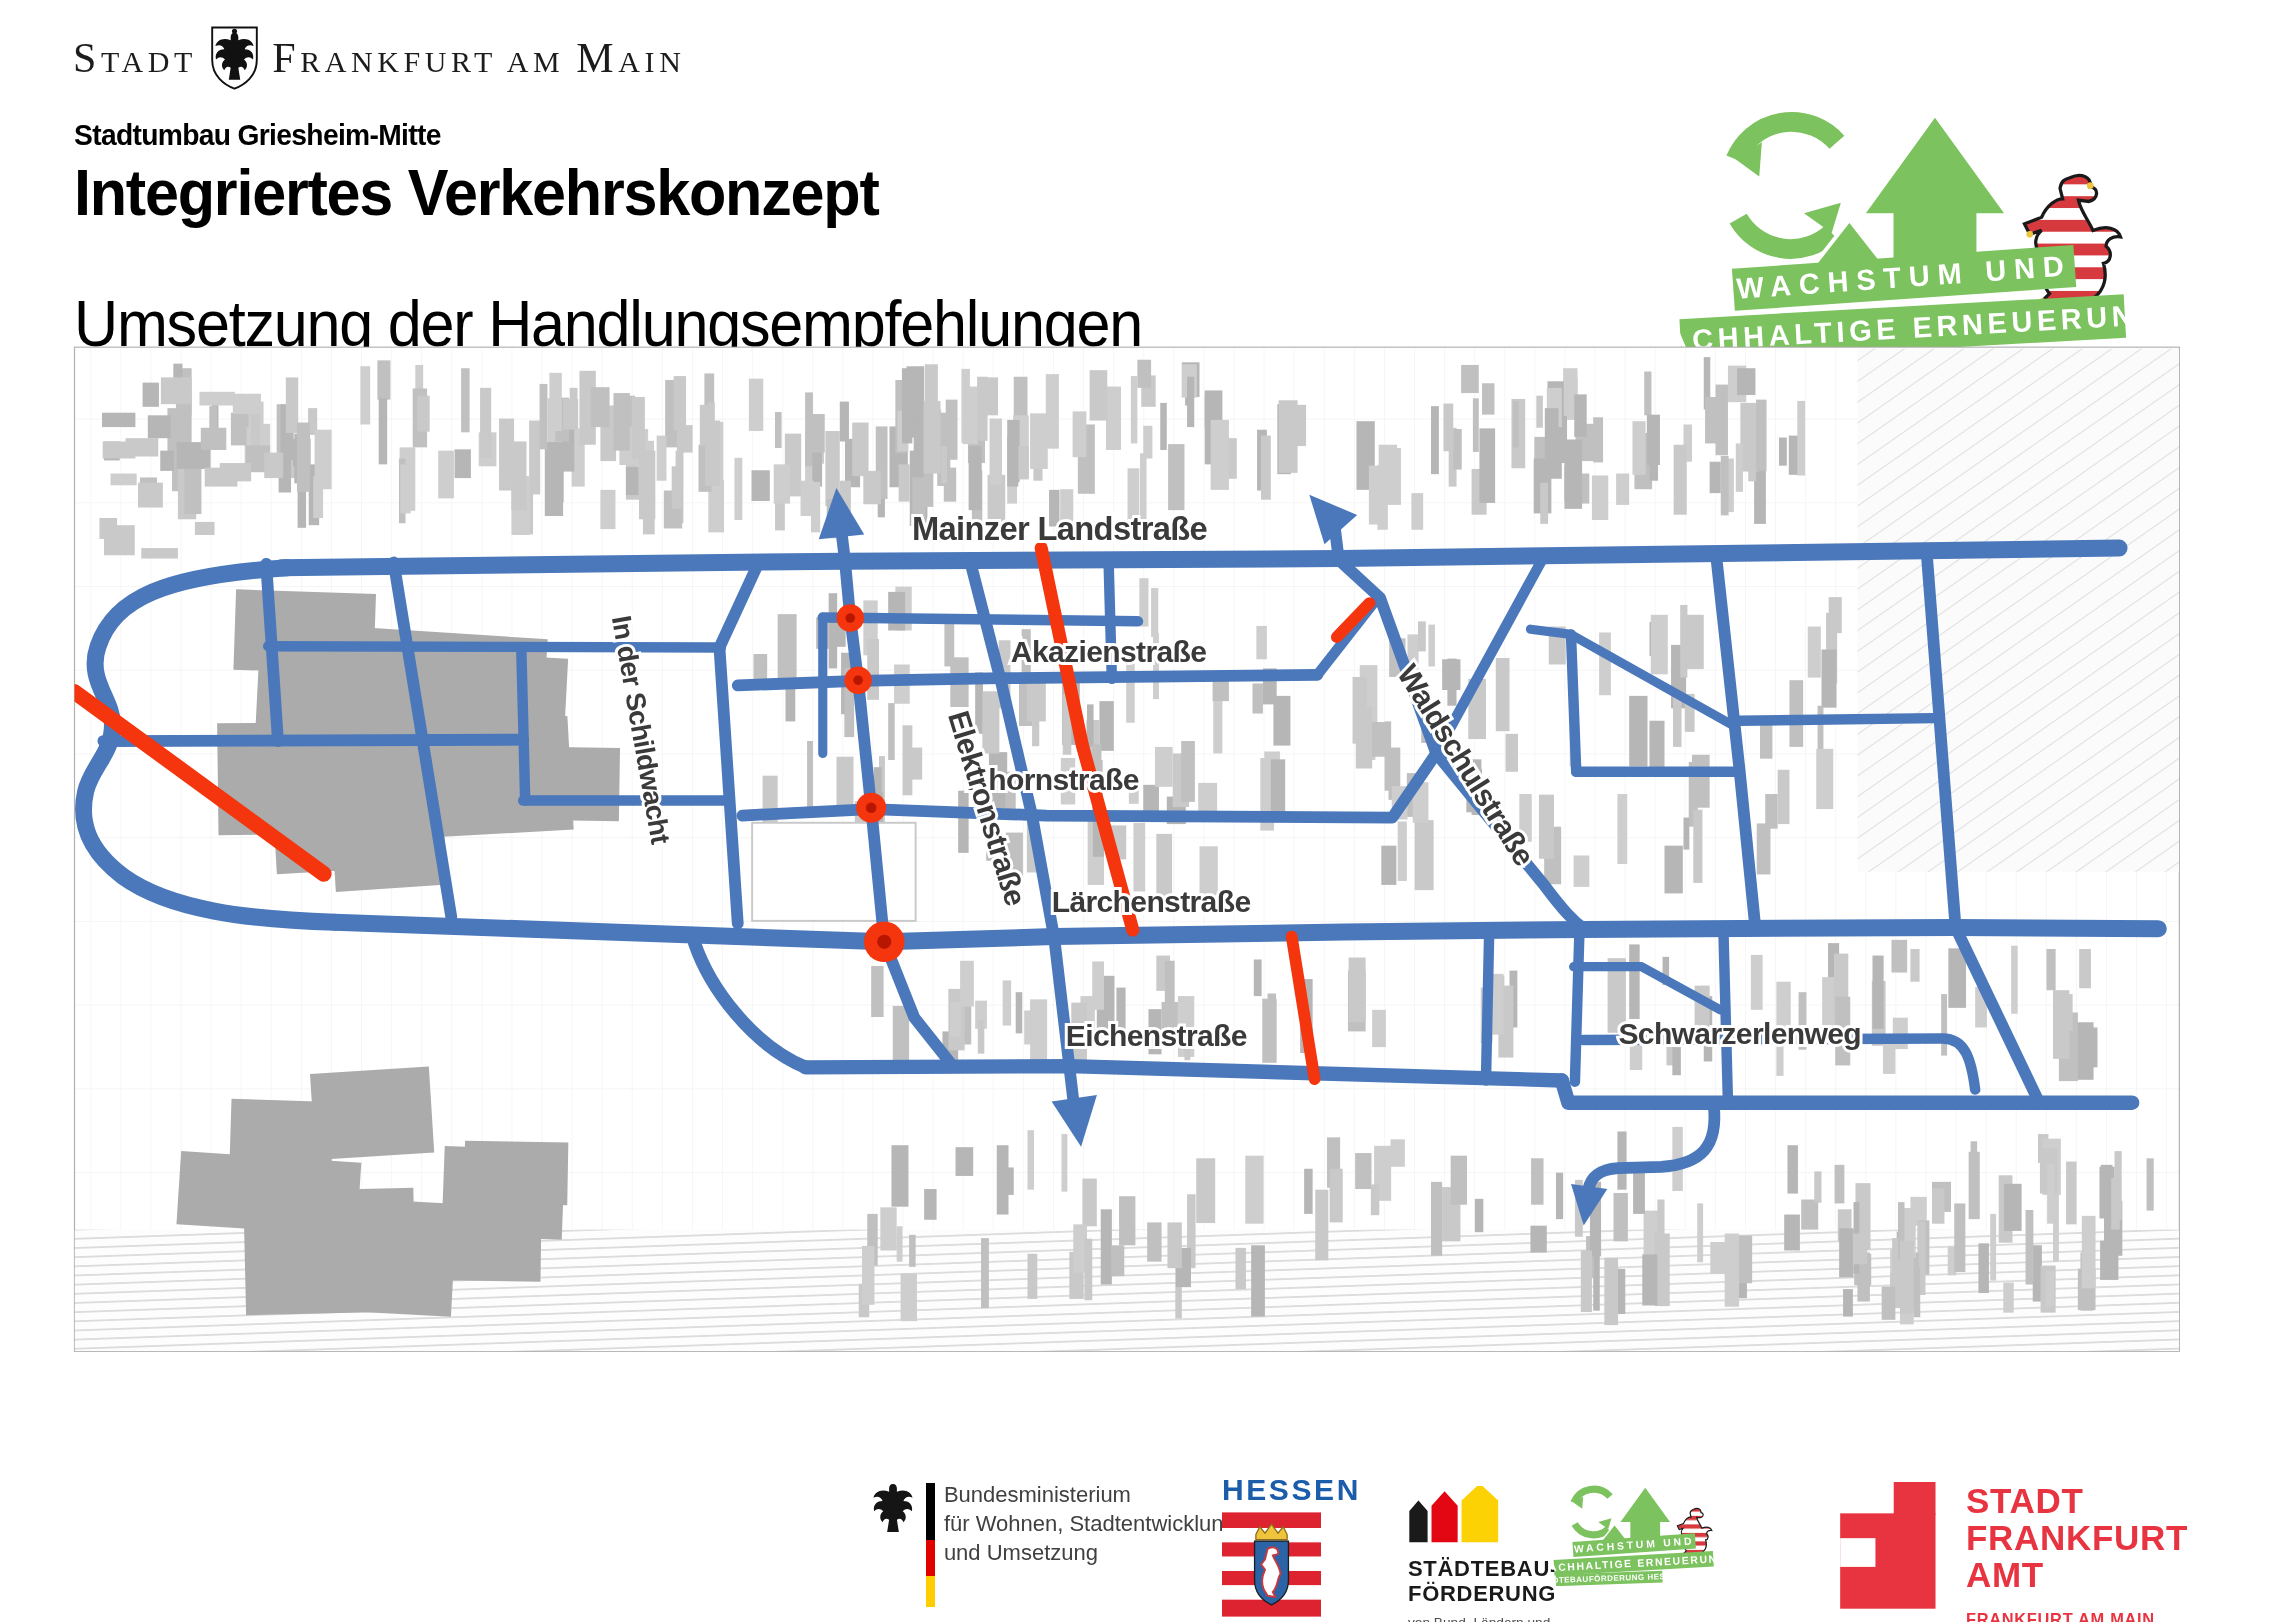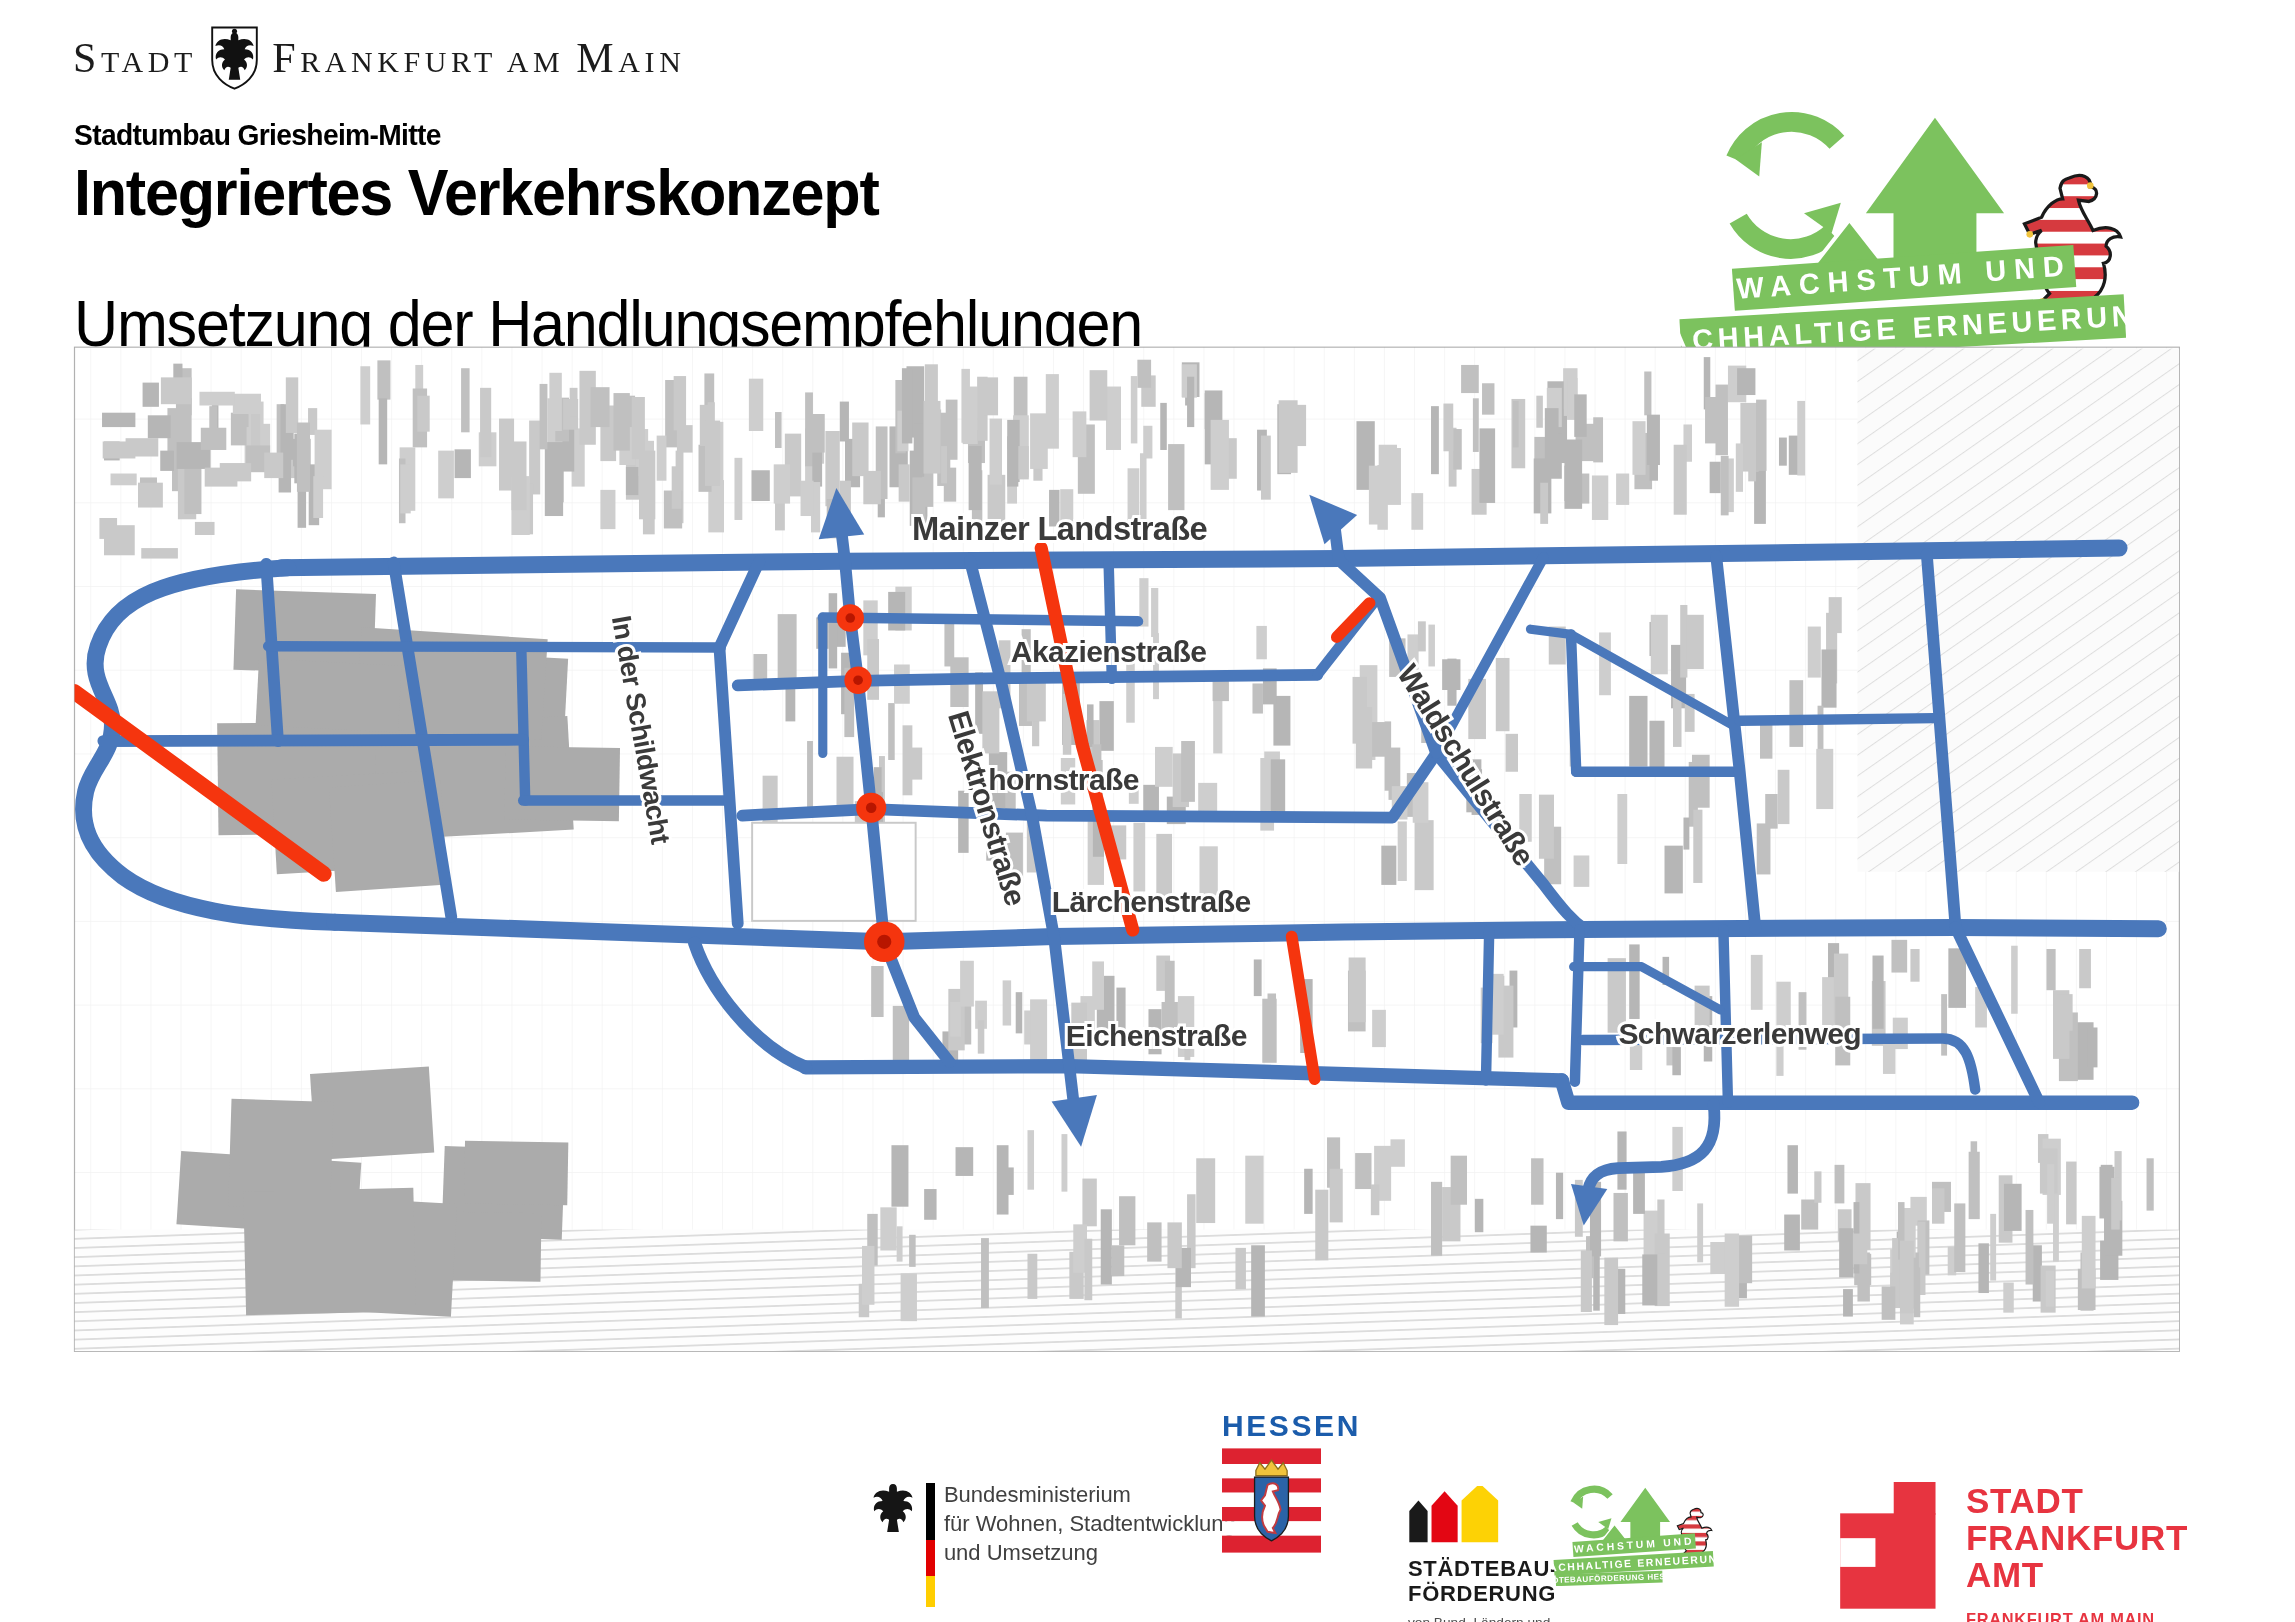--- a/index.html
+++ b/index.html
@@ -815,21 +815,21 @@
     <path d="M40,6 C36,6 34,9 34,13 L34,18 C22,13 12,18 10,27 C17,24 22,27 24,32 C14,32 9,39 11,48 C16,43 21,44 25,48 C19,53 19,60 24,65 C26,59 30,58 34,61 L31,80 L49,80 L46,61 C50,58 54,59 56,65 C61,60 61,53 55,48 C59,44 64,43 69,48 C71,39 66,32 56,32 C58,27 63,24 70,27 C68,18 58,13 46,18 L46,13 C46,9 44,6 40,6 Z" fill="#151515"></path>
   </svg>
   <div style="width:9.2px;height:124px;margin:2.6px 9.2px 0 6.5px;background:linear-gradient(#000 0 46%,#e10000 46% 75%,#ffce00 75% 100%);"></div>
   <div class="f-bmwsb-text">
     <div>Bundesministerium</div>
     <div>für Wohnen, Stadtentwicklung</div>
     <div>und Umsetzung</div>
   </div>
 </div>
 
-<div class="abs" style="left:1222px;top:1409px;">
+<div class="abs" style="left:1222px;top:1473px;">
   <div class="f-hessen-title">HESSEN</div>
   <svg width="99" height="105" viewBox="0 0 152 160" style="margin-top:5.2px;">
     <g>
       <rect x="0" y="0" width="152" height="24" fill="#dd2230"></rect>
         <rect x="0" y="24" width="152" height="22" fill="#fff"></rect>
       <rect x="0" y="46" width="152" height="22" fill="#dd2230"></rect>
         <rect x="0" y="68" width="152" height="22" fill="#fff"></rect>
       <rect x="0" y="90" width="152" height="22" fill="#dd2230"></rect>
         <rect x="0" y="112" width="152" height="22" fill="#fff"></rect>
       <rect x="0" y="134" width="152" height="26" fill="#dd2230"></rect>

